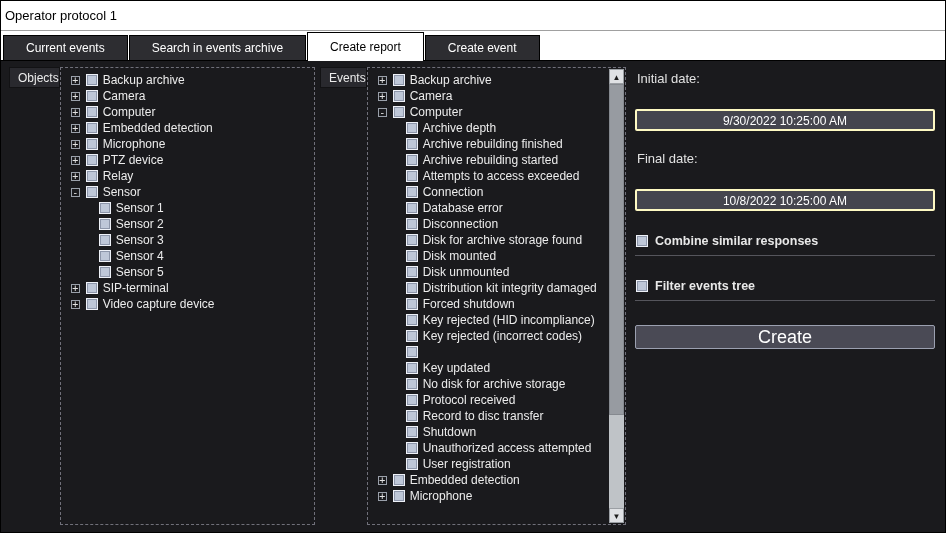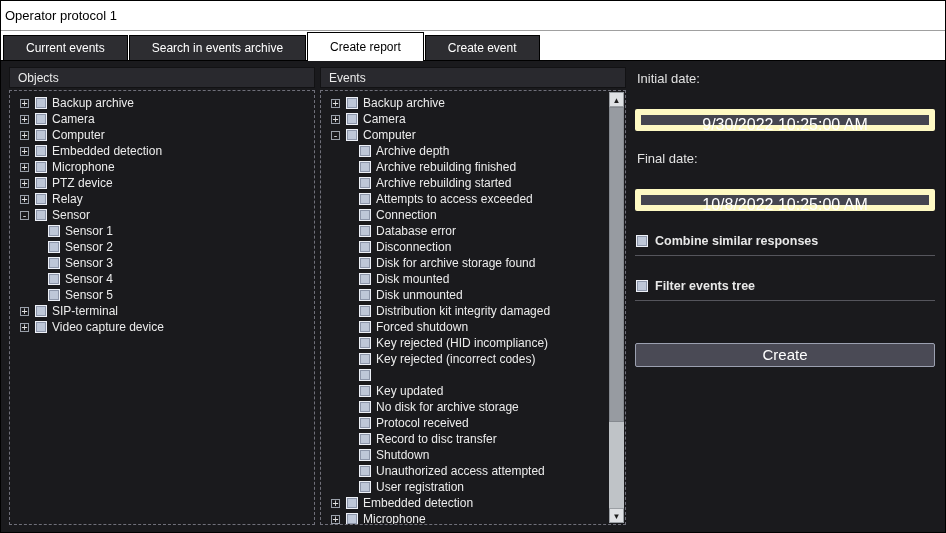--- a/index.html
+++ b/index.html
@@ -47,21 +47,21 @@
     margin-bottom: -1px;
   }
   .content {
     flex: 1;
     background: #1a1a1d;
     display: flex;
     gap: 5px;
     padding: 6px 6px 7px 8px;
     overflow: hidden;
   }
-  .panel { width: 306px; flex: 0 0 306px; display: flex; flex-direction: column; min-height: 0; justify-content: center; }
+  .panel { width: 306px; flex: 0 0 306px; display: flex; min-height: 0; justify-content: center; }
   .panel-title {
     height: 21px; line-height: 20px; flex: 0 0 21px;
     background: #29292e; color: #ececec;
     font-size: 12px; padding-left: 8px;
     border: 1px solid #121214;
     margin-bottom: 2px;
   }
   .tree-area {
     flex: 1; min-height: 0;
     border: 1px dashed #70707a;
@@ -109,40 +109,40 @@
     position: absolute; top: 15px; left: 0; right: 0;
     height: 73%;
     background: #979ba1;
     border: 1px solid #85898f;
   }
   .side { flex: 1; min-width: 0; padding: 0 4px 0 4px; display: flex; flex-direction: column; gap: 16px; }
   .side-label { color: #e2e2e2; font-size: 13px; margin: 4px 0 7px 2px; }
   .date-field {
     height: 22px; line-height: 20px; flex: 0 0 22px;
     background: #45454e;
-    border: 6px solid #fef9c3; border-radius: 2px;
-    color: #fff; font-size: 16px; text-align: center;
+    border: 2px solid #fef9c3; border-radius: 2px;
+    color: #fff; font-size: 12px; text-align: center;
     cursor: default;
   }
   .option-row {
     display: flex; align-items: center;
     height: 29px; flex: 0 0 29px;
     border-bottom: 1px solid #55555c;
     color: #e8e8e8; font-size: 12.5px;
     cursor: default;
     font-weight: bold;
   }
   .option-row:first-of-type { margin-top: 9px; }
   .option-row .checkbox { margin-right: 7px; margin-left: 1px; }
   .create-btn {
-    margin-top: 26px;
+    margin-top: 8px;
     height: 24px; line-height: 22px; flex: 0 0 24px;
     background: #4a4a55;
     border: 1px solid #9ba0b0; border-radius: 2px;
-    color: #fff; font-size: 15px; text-align: center;
+    color: #fff; font-size: 18px; text-align: center;
     cursor: default;
   }
 </style>
 </head>
 <body>
 
 <div class="window">
 
   <div class="titlebar">Operator protocol 1</div>
 

